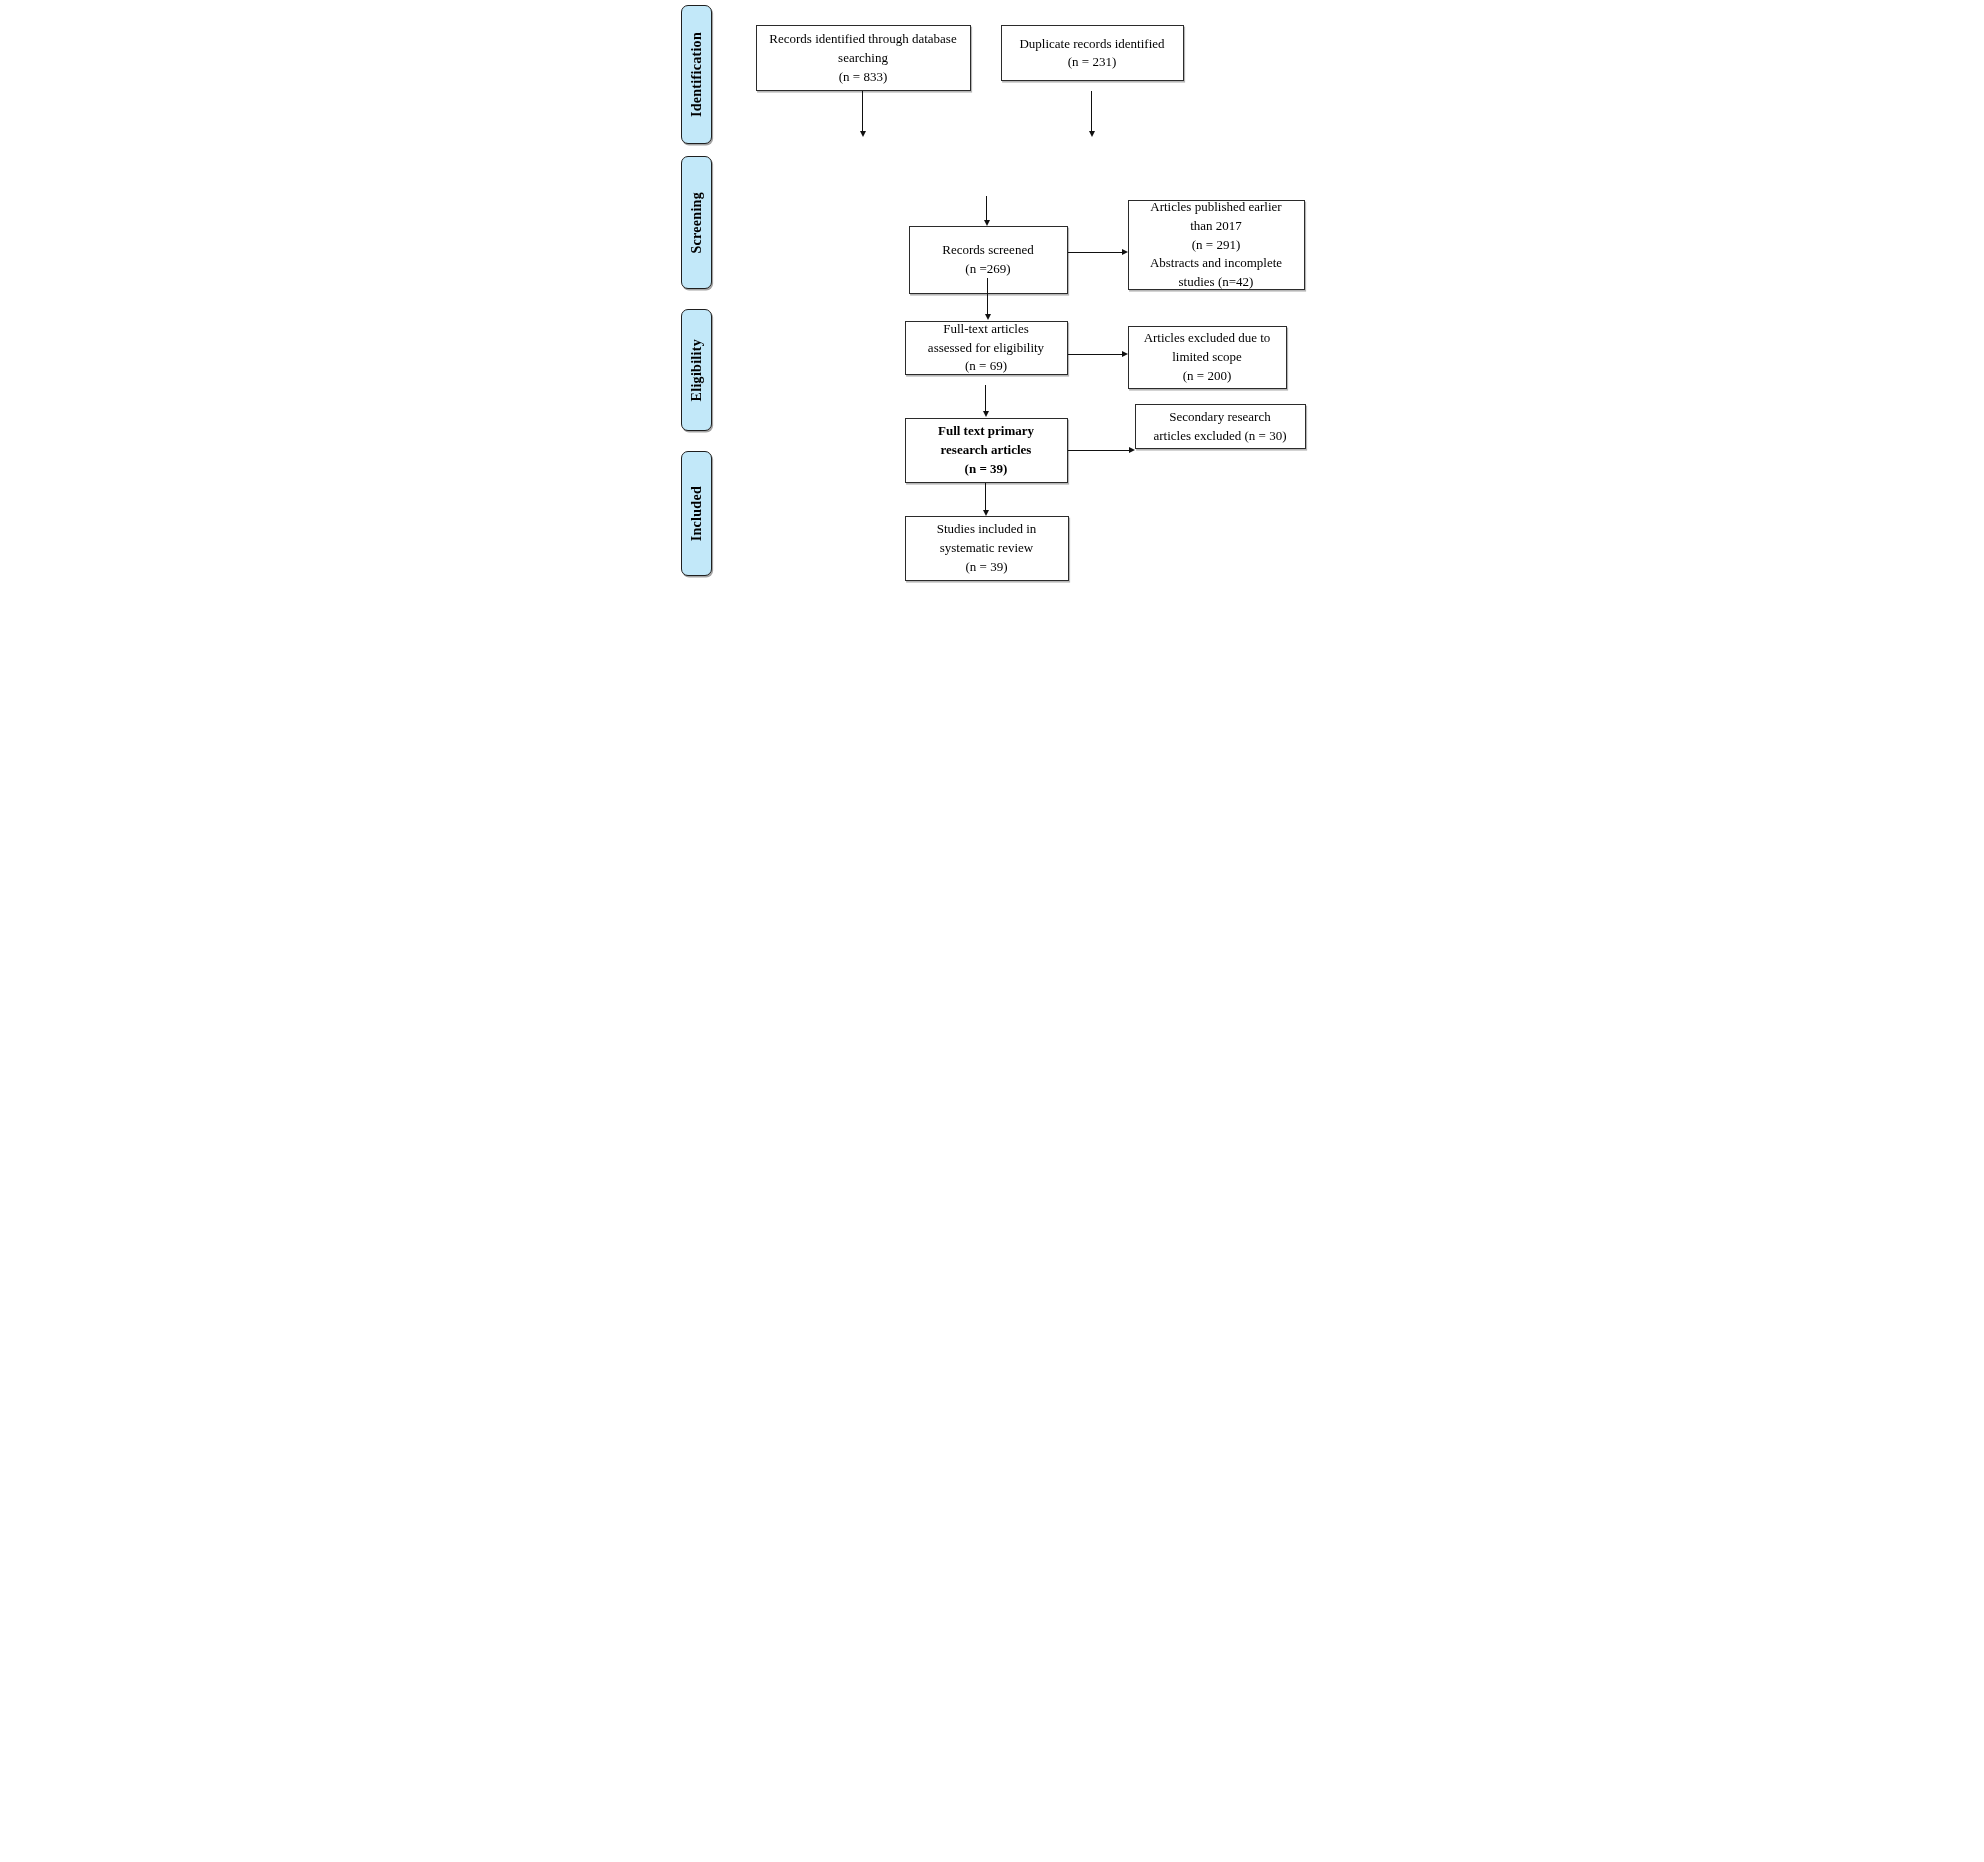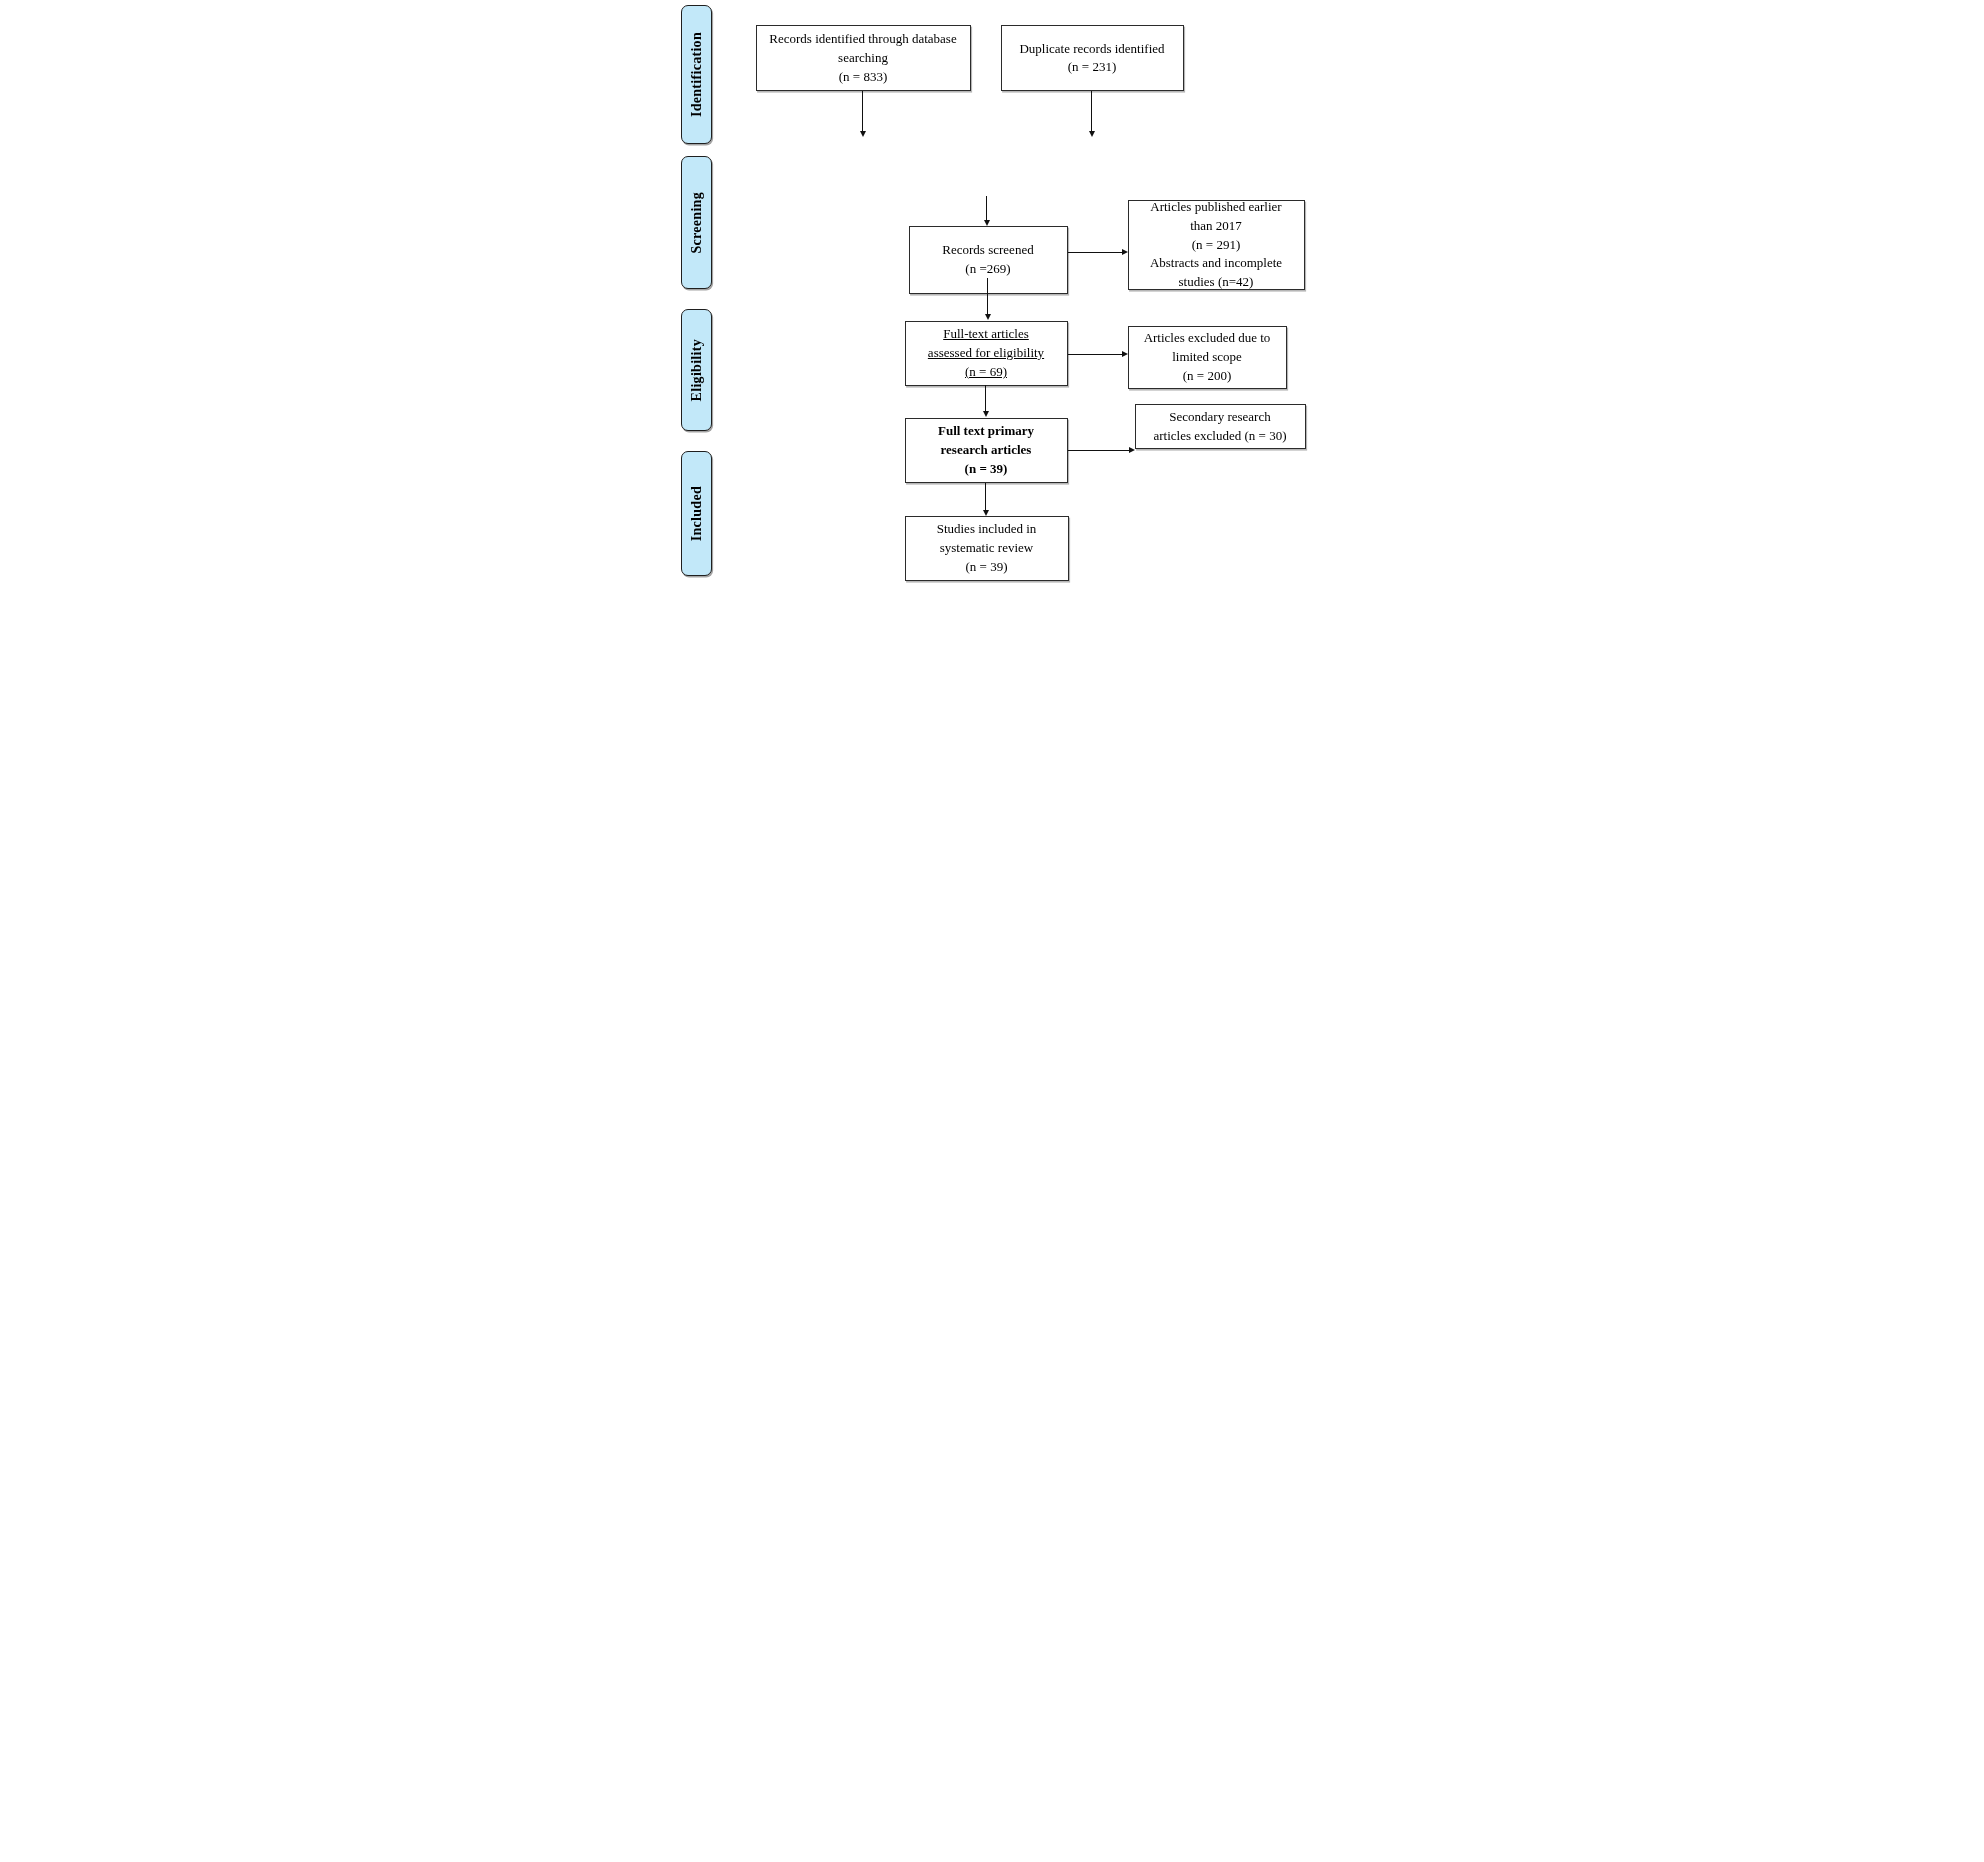--- a/index.html
+++ b/index.html
@@ -55,25 +55,25 @@
     justify-content: center;
     text-align: center;
     white-space: pre-line;
     font-size: 13px;
     line-height: 1.45;
     color: #000000;
     padding: 1.1px 2.2px;
     box-sizing: border-box;
   }
   #box-records-identified   { left: 81px; top: 25.4px;  width: 215px; height: 66px; }
-  #box-duplicates-identified{ left: 326px; top: 25.4px;  width: 183px; height: 66px; }
+  #box-duplicates-identified{ left: 326px; top: 25.4px;  width: 183px; height: 56px; }
   #box-after-duplicates     { left: 176px; top: 137px; width: 271px; height: 59px; }
   #box-records-screened     { left: 234px; top: 226px; width: 159px; height: 68px;  }
   #box-screening-excluded   { left: 453px; top: 200px; width: 177px; height: 90px; }
-  #box-fulltext-assessed    { left: 230px; top: 321px; width: 163px; height: 65px; text-decoration: underline; }
+  #box-fulltext-assessed    { left: 230px; top: 321px; width: 163px; height: 54px; }
   #box-limited-scope        { left: 453px; top: 326px; width: 159px; height: 63px; text-align: center; }
   #box-fulltext-primary     { left: 230px; top: 418px; width: 163px; height: 65px; font-weight: bold; }
   #box-secondary-excluded   { left: 460px; top: 404px; width: 171px; height: 45px;  }
   #box-included-review      { left: 230px; top: 516px; width: 164px; height: 65px; text-align: center; }
 
   
   .arrow { position: absolute; }
   .arrow-v { width: 6.5px; }
   .arrow-v .line {
     position: absolute;

